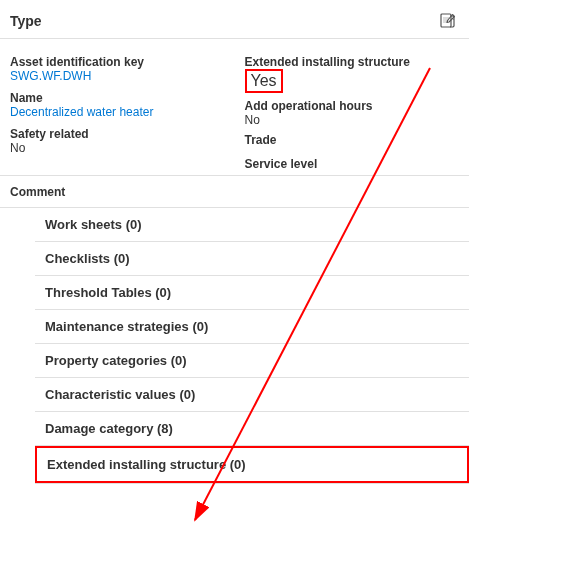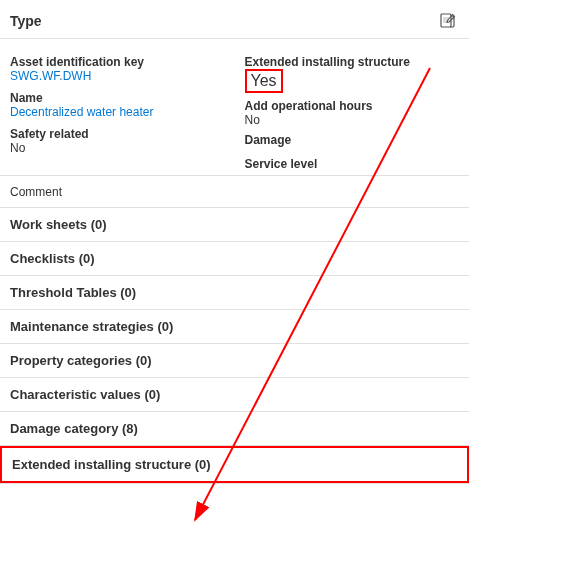--- a/index.html
+++ b/index.html
@@ -70,28 +70,29 @@
     .field-value.link {
       color: #0078d4;
     }
 
     
     .comment-section {
       padding: 8px 10px;
       border-bottom: 1px solid #e0e0e0;
     }
     .comment-label {
-      font-weight: normal;
+      font-weight: bold;
       font-size: 12px;
       color: #333;
     }
 
     
     .list-section {
       border-bottom: 1px solid #e0e0e0;
+      margin-left: 35px;
     }
     .list-item {
       padding: 9px 10px;
       font-weight: bold;
       font-size: 13px;
       border-bottom: 1px solid #e0e0e0;
       cursor: pointer;
     }
     .list-item:last-child {
       border-bottom: none;
@@ -143,21 +144,21 @@
     <div class="details-right">
       
       <span class="field-label">Extended installing structure</span>
       <span style="display:inline-block; border:2px solid red; padding:1px 4px; font-size:16px;">Yes</span>
 
       
       <span class="field-label" style="margin-top:6px;">Add operational hours</span>
       <span class="field-value">No</span>
 
       
-      <span class="field-label" style="margin-top:6px;">Damage</span>
+      <span class="field-label" style="margin-top:6px;">Trade</span>
       <span class="field-value"></span>
 
       
       <span class="field-label" style="margin-top:10px;">Service level</span>
       <span class="field-value"></span>
     </div>
   </div>
 
   <div class="comment-section">
     <span class="comment-label">Comment</span>

